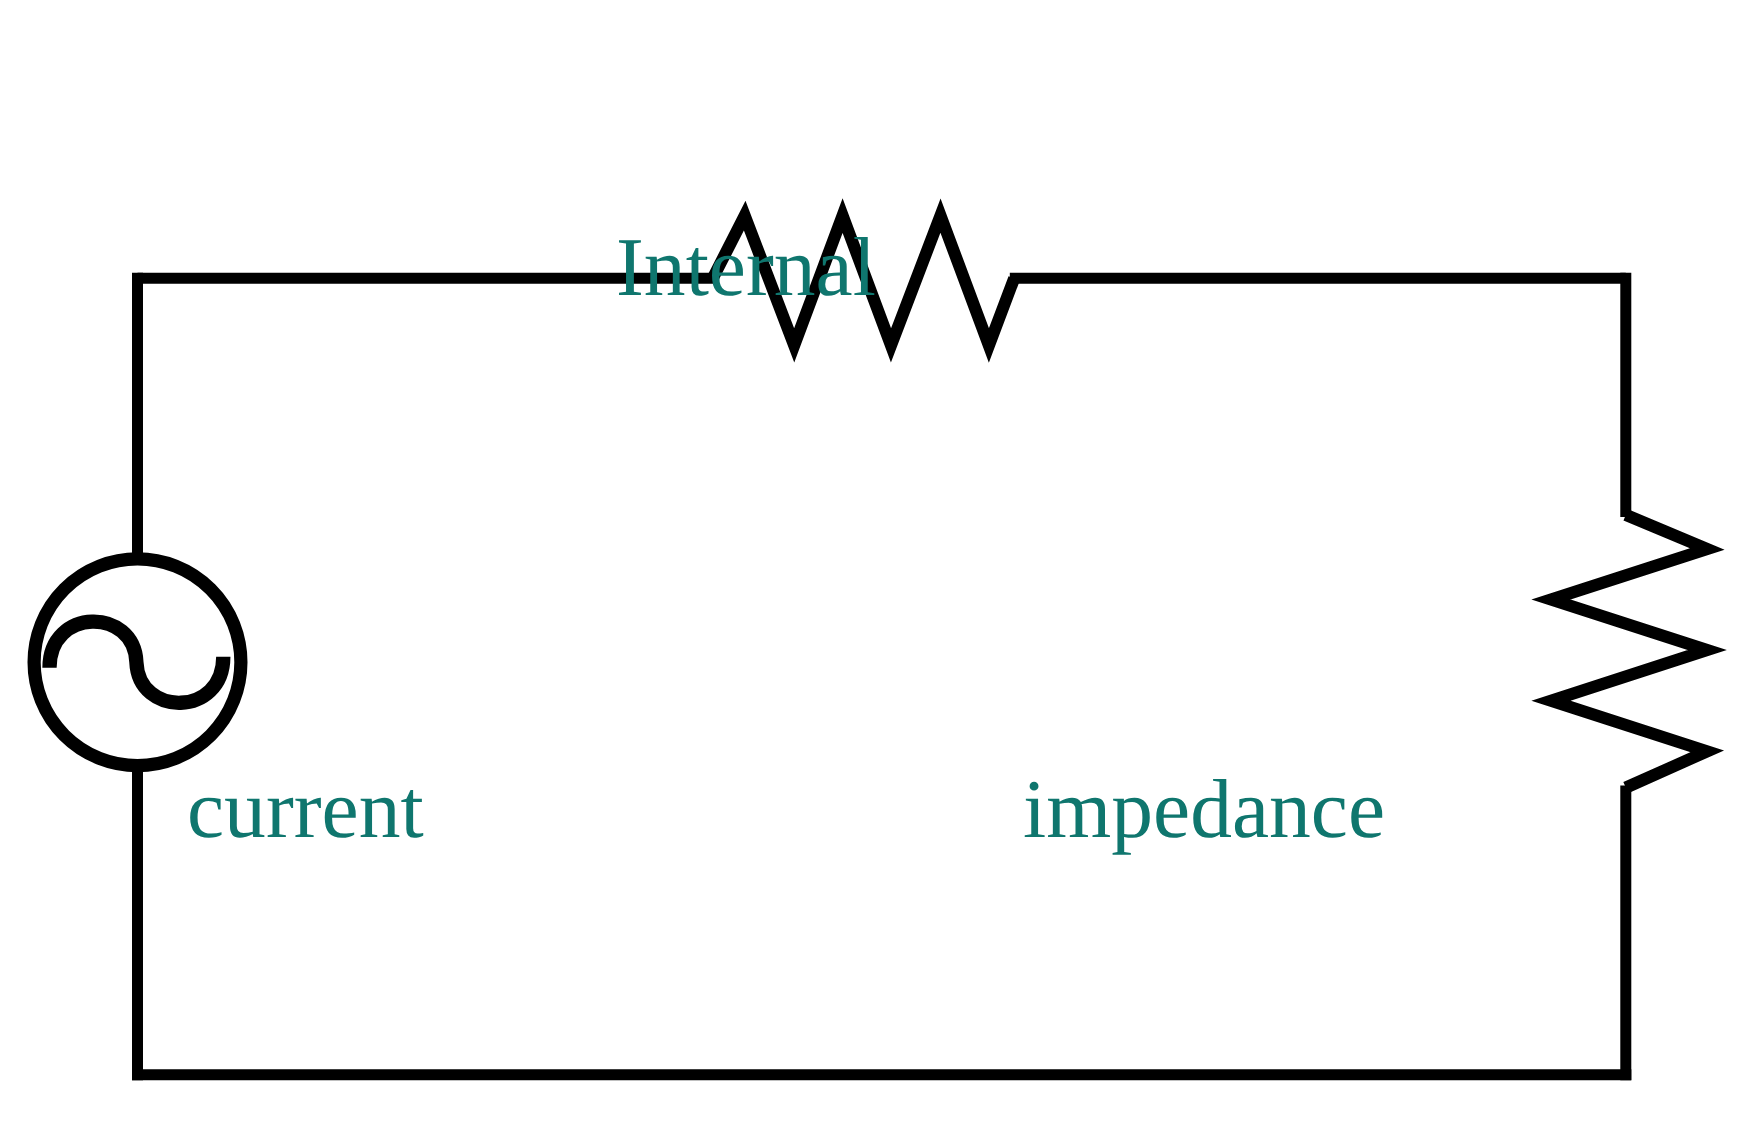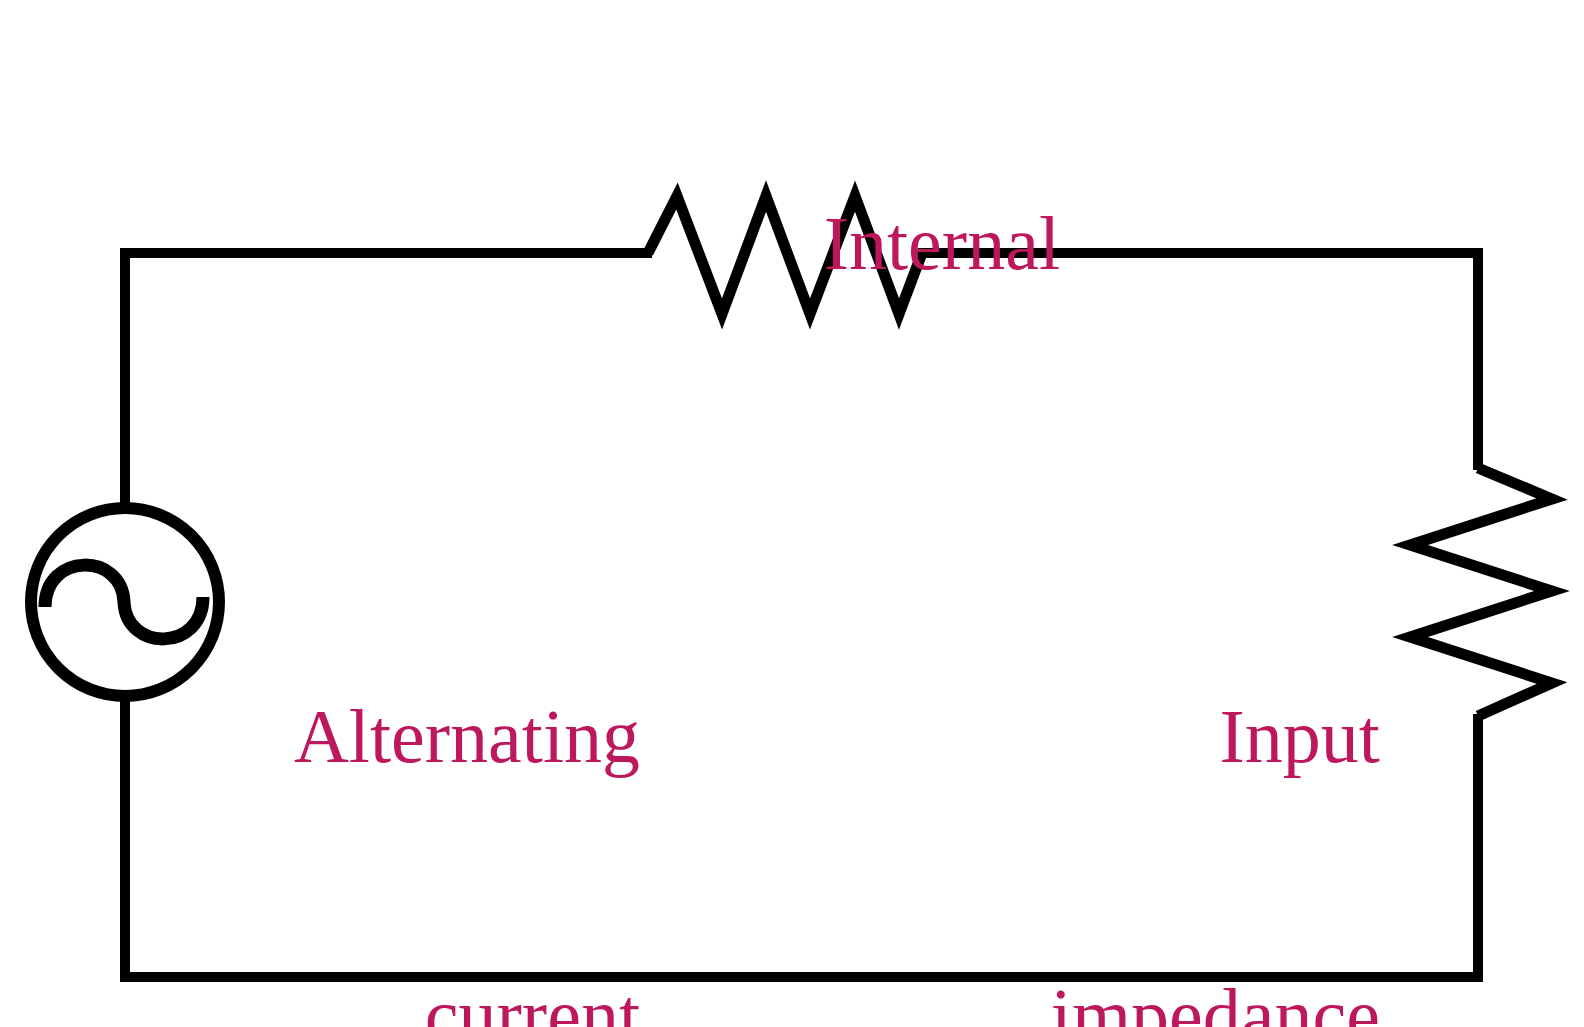--- a/index.html
+++ b/index.html
@@ -18,25 +18,25 @@
   #circuit-svg {
     position: absolute;
     left: 0;
     top: 0;
     width: 1584px;
     height: 1027px;
     display: block;
   }
   .label {
     position: absolute;
-    color: #be185d;
+    color: #0f766e;
     font-family: "Liberation Serif", "DejaVu Serif", serif;
     font-weight: 400;
     line-height: 1.22;
-    text-align: right;
+    text-align: left;
     white-space: pre;
     -webkit-font-smoothing: antialiased;
   }
   #label-internal-resistance {
     left: 560px;
     top: 12px;
     width: 500px;
     font-size: 76px;
   }
   #label-alternating-current {
@@ -106,22 +106,20 @@
                C 45 552, 122 552, 124 602
                C 126 652, 203 652, 203 597"></path>
     </g>
   </svg>
 
   <div class="label" id="label-internal-resistance">
     <span class="label-line">Internal</span>
   </div>
 
   <div class="label" id="label-alternating-current">
-    <span class="label-line">Alternating</span>
     <span class="label-line">current</span>
   </div>
 
   <div class="label" id="label-input-impedance">
-    <span class="label-line">Input</span>
     <span class="label-line">impedance</span>
   </div>
 
 </div>
 
 </body></html>

